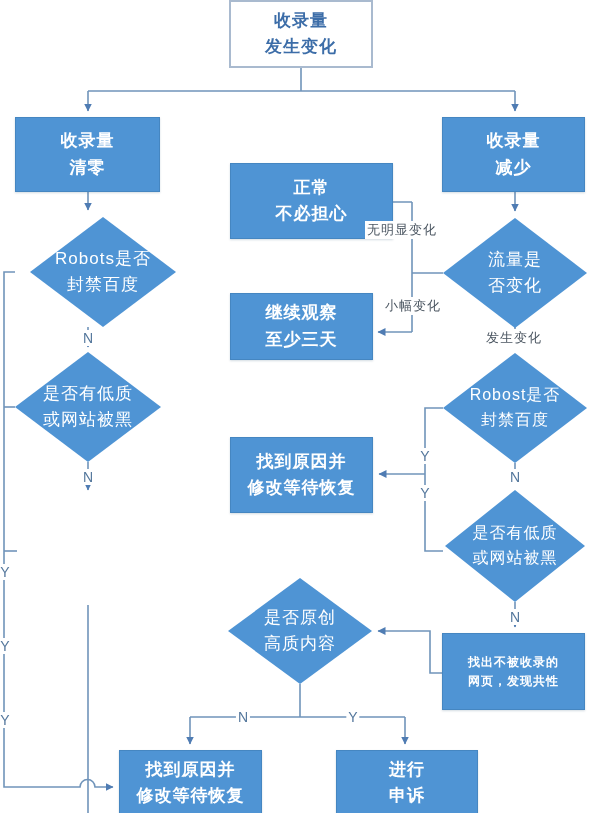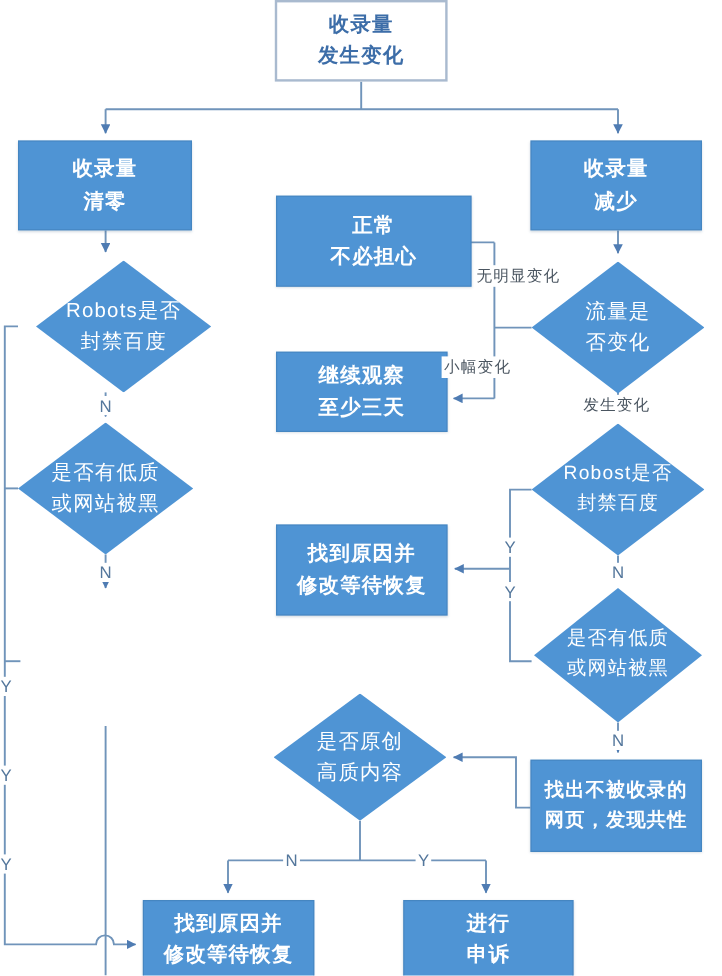--- a/index.html
+++ b/index.html
@@ -107,34 +107,34 @@
 
   <div class="shape diamond" style="left:443px;top:353px;width:144px;height:110px;font-size:16px">Robost是否
 封禁百度</div>
 
   <div class="shape diamond" style="left:445px;top:490px;width:140px;height:112px;font-size:16px">是否有低质
 或网站被黑</div>
 
   <div class="shape rect" style="left:230px;top:437px;width:143px;height:76px">找到原因并
 修改等待恢复</div>
 
-  <div class="shape rect" style="left:442px;top:633px;width:143px;height:77px;font-size:16px">找出不被收录的
+  <div class="shape rect" style="left:442px;top:633px;width:143px;height:77px;font-size:12px">找出不被收录的
 网页，发现共性</div>
 
   <div class="shape diamond" style="left:228px;top:578px;width:144px;height:106px">是否原创
 高质内容</div>
 
   <div class="shape rect" style="left:119px;top:750px;width:143px;height:66px">找到原因并
 修改等待恢复</div>
 
   <div class="shape rect" style="left:336px;top:750px;width:142px;height:66px">进行
 申诉</div>
 
-  <div class="lbl" style="left:432px;top:230px">无明显变化</div>
-  <div class="lbl" style="left:398px;top:306px">小幅变化</div>
+  <div class="lbl" style="left:402px;top:230px">无明显变化</div>
+  <div class="lbl" style="left:413px;top:306px">小幅变化</div>
   <div class="lbl" style="left:514px;top:338px">发生变化</div>
 
   <div class="lbl yn" style="left:88px;top:338px">N</div>
   <div class="lbl yn" style="left:88px;top:477px">N</div>
   <div class="lbl yn" style="left:515px;top:477px">N</div>
   <div class="lbl yn" style="left:515px;top:617px">N</div>
   <div class="lbl yn" style="left:243px;top:717px">N</div>
 
   <div class="lbl yn" style="left:425px;top:456px">Y</div>
   <div class="lbl yn" style="left:425px;top:493px">Y</div>

